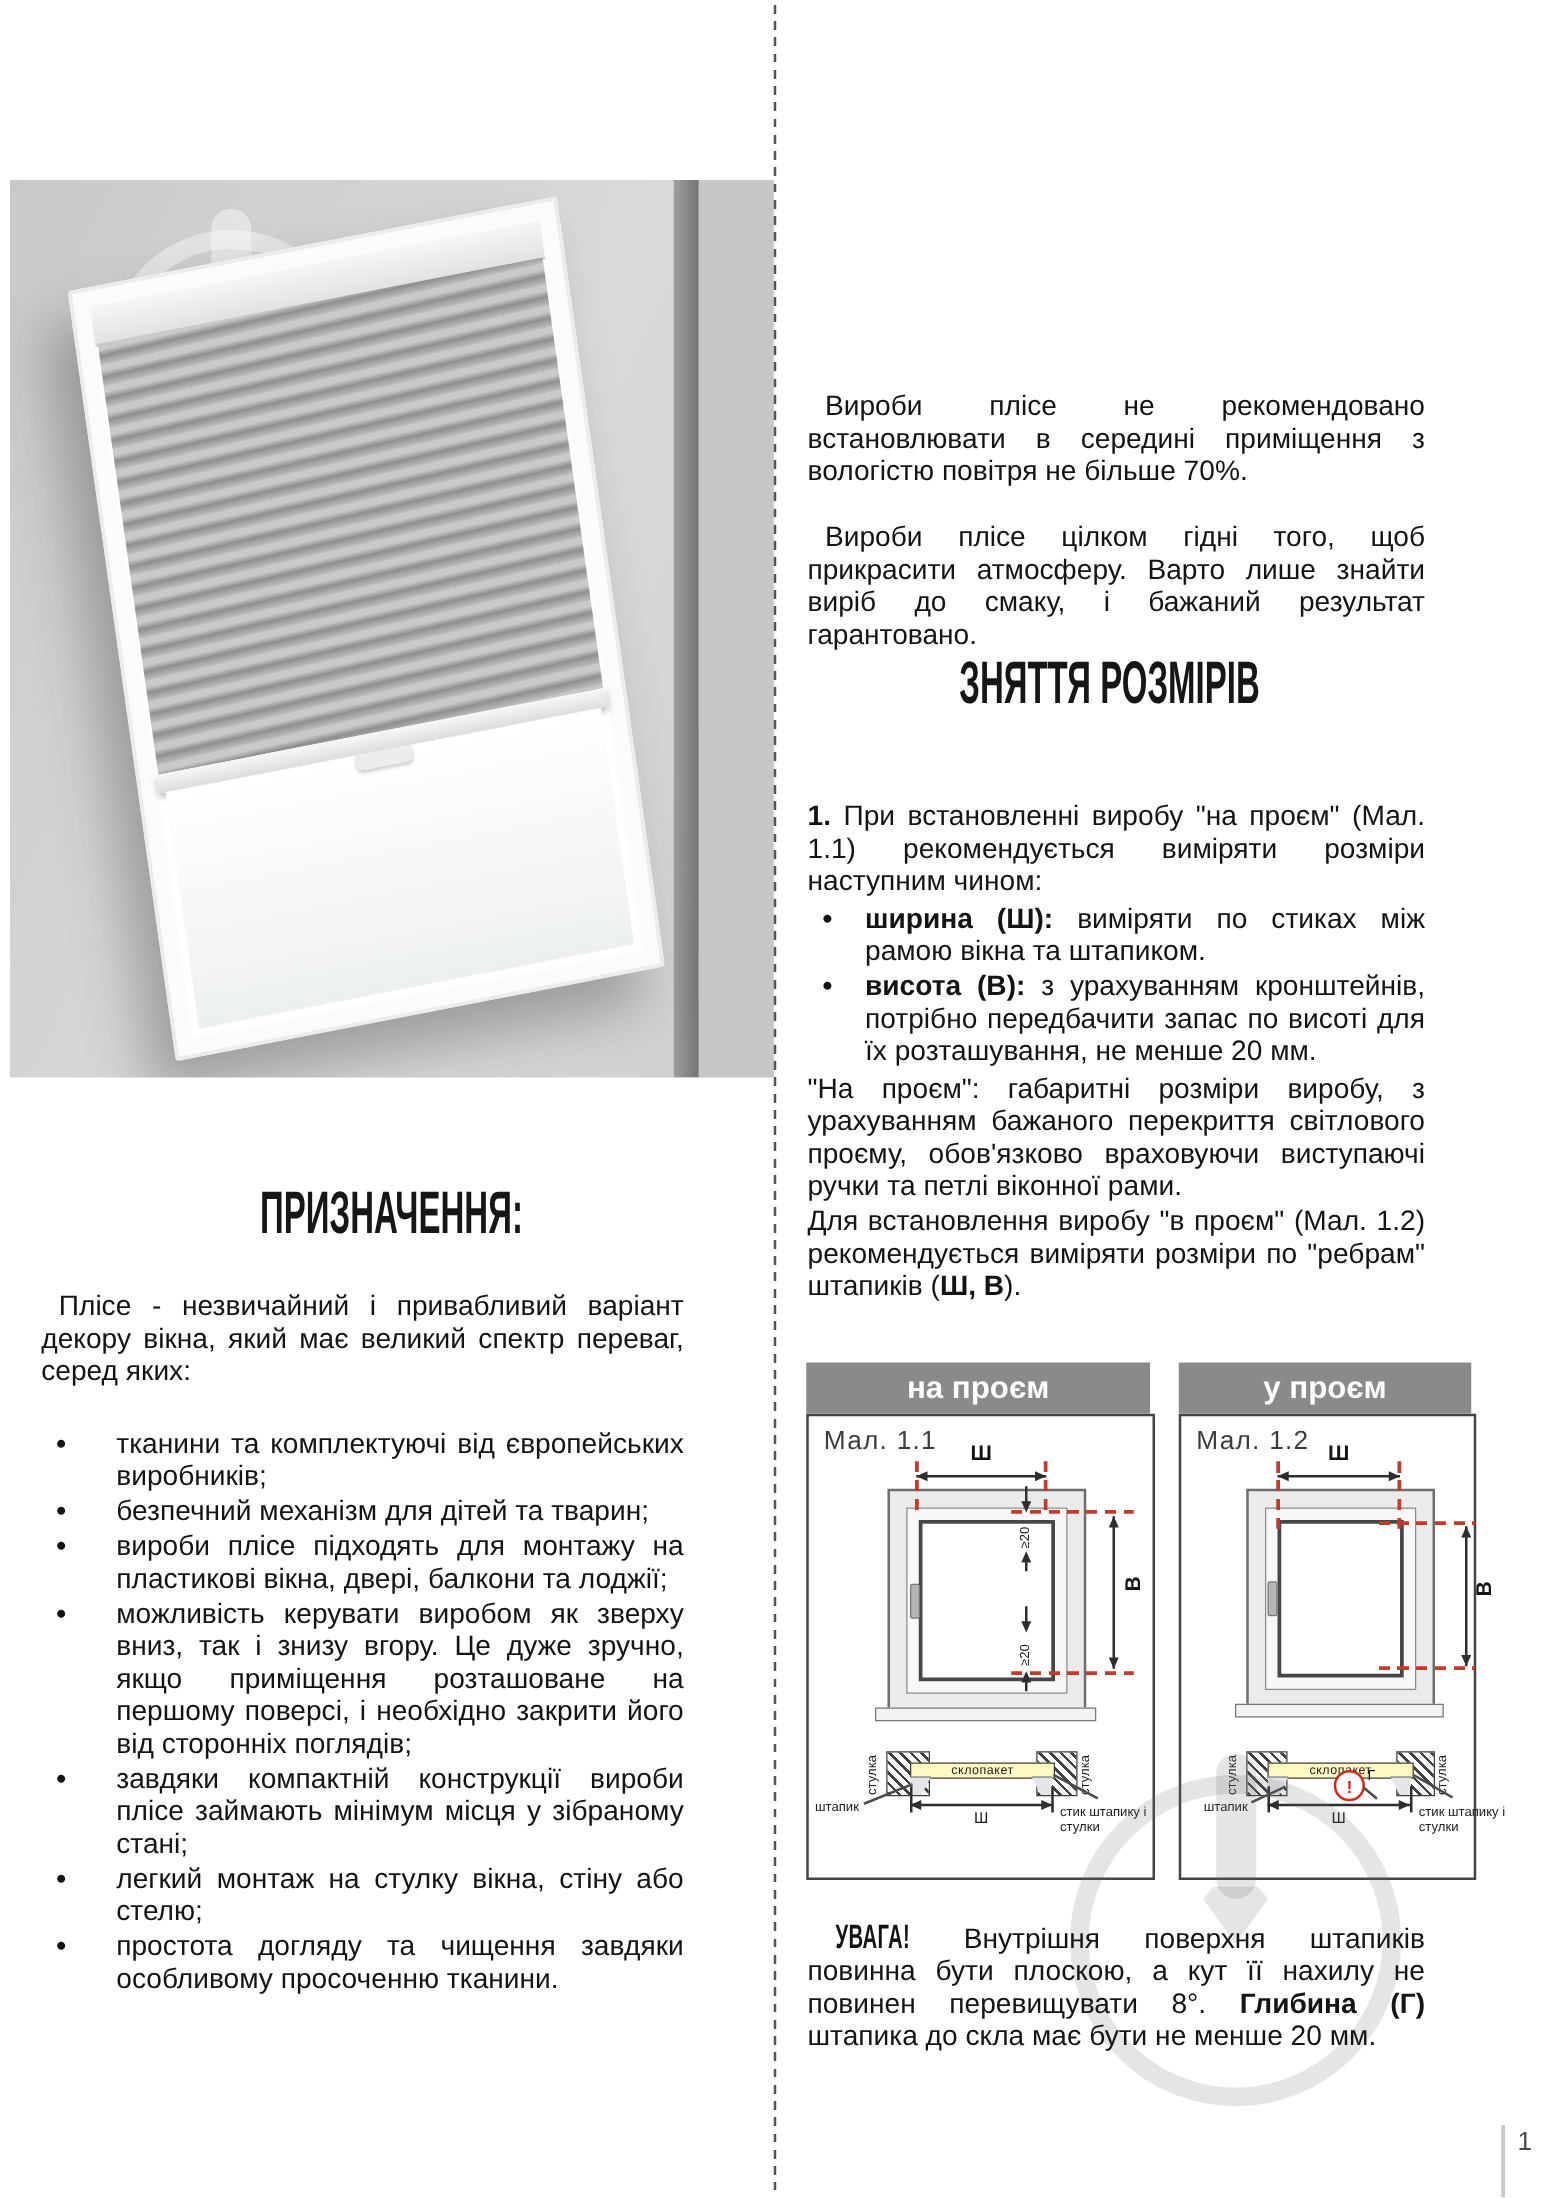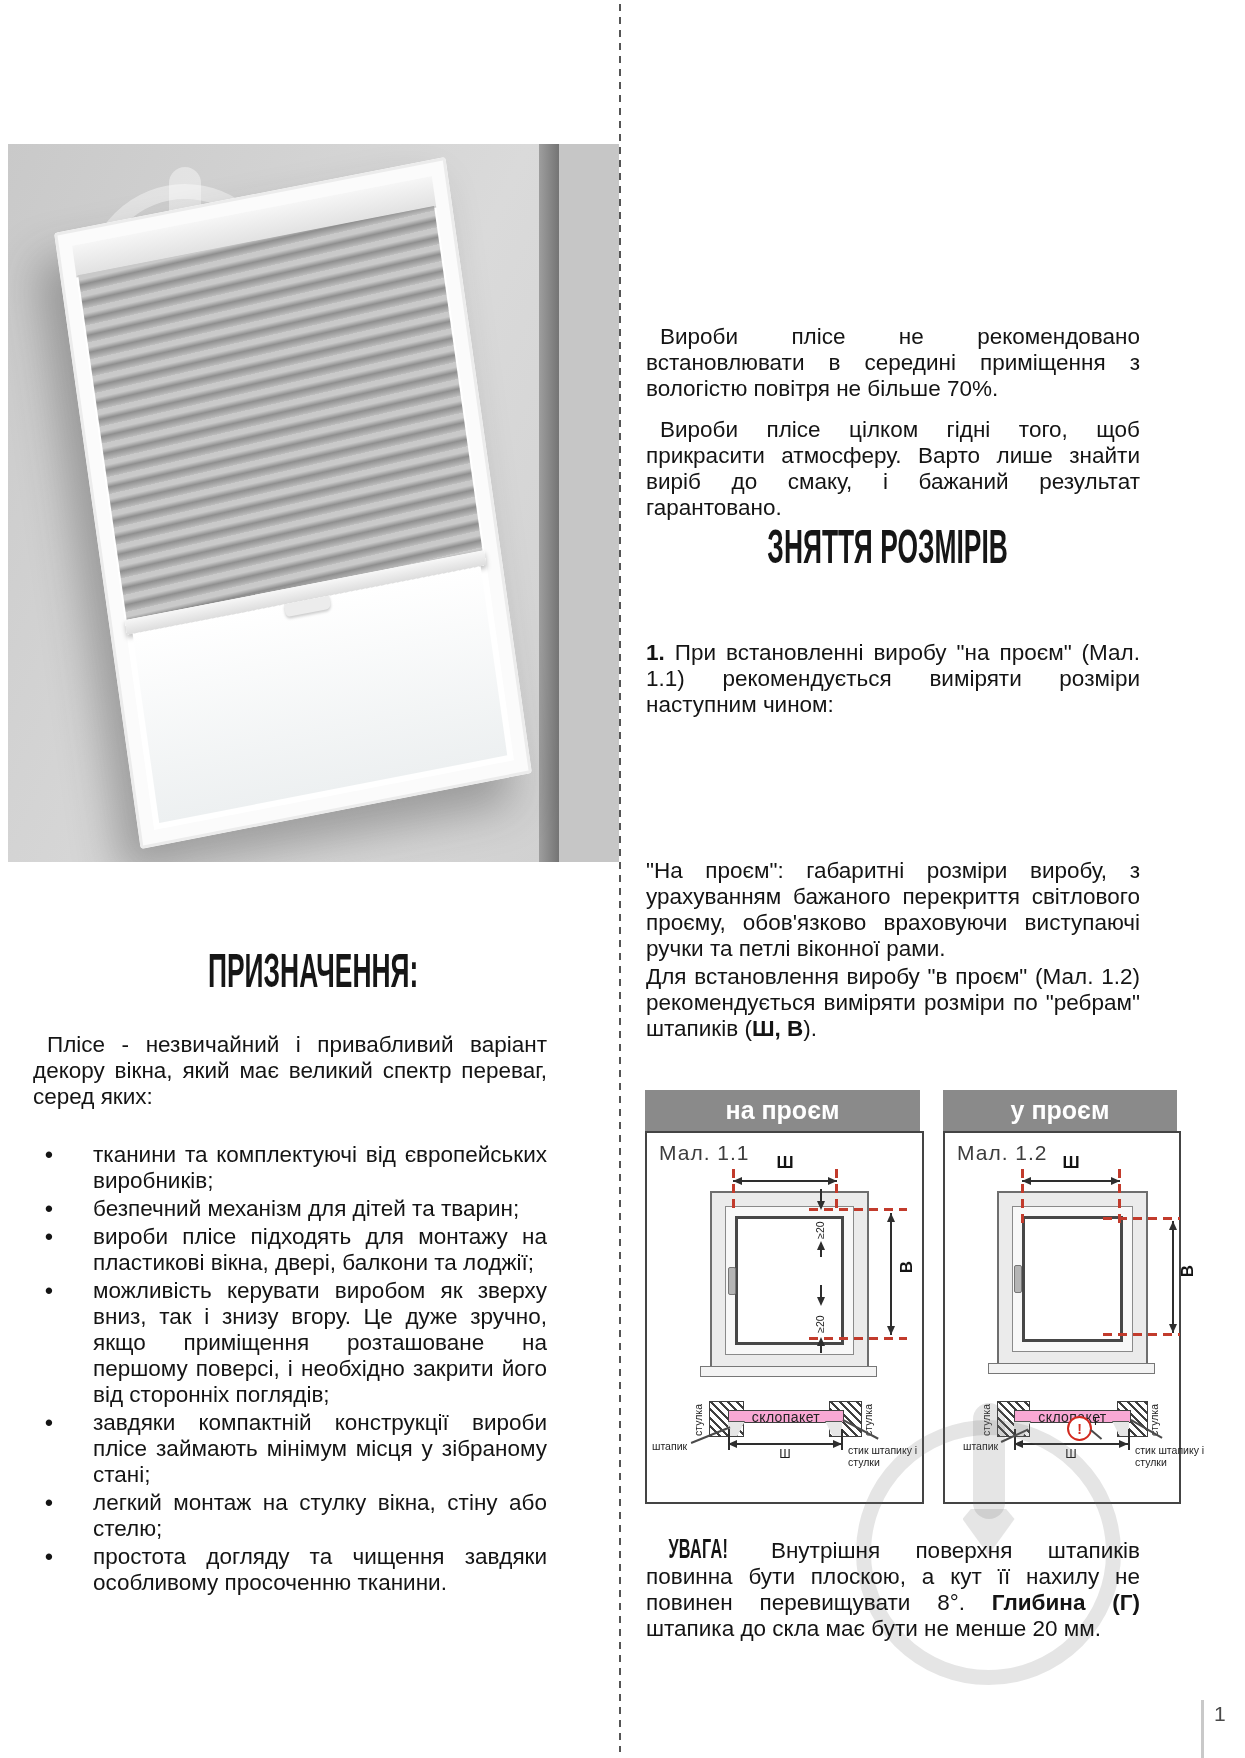--- a/index.html
+++ b/index.html
@@ -54,21 +54,21 @@
   .ah{width:0;height:0}
   .ah.l{border-top:4px solid transparent;border-bottom:4px solid transparent;border-right:9px solid #2e2e2e}
   .ah.r{border-top:4px solid transparent;border-bottom:4px solid transparent;border-left:9px solid #2e2e2e}
   .ah.u{border-left:4px solid transparent;border-right:4px solid transparent;border-bottom:9px solid #2e2e2e}
   .ah.d{border-left:4px solid transparent;border-right:4px solid transparent;border-top:9px solid #2e2e2e}
   .redh{height:3px;background:repeating-linear-gradient(90deg,#c23b2c 0 9px,transparent 9px 15px)}
   .redv{width:3px;background:repeating-linear-gradient(180deg,#c23b2c 0 9px,transparent 9px 15px)}
   .vtxt{writing-mode:vertical-rl;transform:rotate(180deg)}
   .r90{transform:rotate(-90deg);transform-origin:center}
   .hatch{background:repeating-linear-gradient(45deg,#3f3f3f 0 2px,transparent 2px 6px);border:1.5px solid #3f3f3f}
-  .glz{background:#f9a8d4;border:1.5px solid #3f3f3f;display:flex;align-items:center;justify-content:center;font-size:14px;letter-spacing:.4px;color:#222}
+  .glz{background:#fef9c3;border:1.5px solid #3f3f3f;display:flex;align-items:center;justify-content:center;font-size:10px;letter-spacing:.4px;color:#222}
   .wedge{background:#e6e6e6;border-top:1px solid #555}
   .sl{font-size:10.5px;color:#1c1c1c;line-height:11.5px}
   .dimlabel{font-size:17px;font-weight:700}
   .lead{height:1.5px;background:#4a4a4a;transform-origin:0 50%}
   .warnc{width:21px;height:21px;border:2.5px solid #d2281e;border-radius:50%;color:#d2281e;font-weight:700;font-size:14px;display:flex;align-items:center;justify-content:center;background:#fff}
   .attnLead{display:inline-block;font-weight:700;font-size:27px;transform:scaleX(.6);transform-origin:0 60%;margin-right:-38px;letter-spacing:.5px}
   .pgline{background:#c9c9c9}
 </style>
 </head>
 <body>
@@ -105,31 +105,35 @@
     <li><span>вироби плісе підходять для монтажу на пластикові вікна, двері, балкони та лоджії;</span></li>
     <li><span>можливість керувати виробом як зверху вниз, так і знизу вгору. Це дуже зручно, якщо приміщення розташоване на першому поверсі, і необхідно закрити його від сторонніх поглядів;</span></li>
     <li><span>завдяки компактній конструкції вироби плісе займають мінімум місця у зібраному стані;</span></li>
     <li><span>легкий монтаж на стулку вікна, стіну або стелю;</span></li>
     <li><span>простота догляду та чищення завдяки особливому просоченню тканини.</span></li>
   </ul>
 
   <div class="abs" style="left:619px;top:4px;width:2px;height:1748px;background:repeating-linear-gradient(180deg,#555 0 7px,transparent 7px 13px)"></div>
 
 
-  <p class="abs p ind" style="top:324px">Вироби плісе не рекомендовано встановлювати в середині приміщення з вологістю повітря не більше 70%.</p>
+  <p class="abs p ind" style="top:312px">Вироби плісе не рекомендовано встановлювати в середині приміщення з вологістю повітря не більше 70%.</p>
   <p class="abs p ind" style="top:417px">Вироби плісе цілком гідні того, щоб прикрасити атмосферу. Варто лише знайти виріб до смаку, і бажаний результат гарантовано.</p>
 
   <div class="abs rh" style="left:630px;width:515px;top:520px">
     <span class="condT">ЗНЯТТЯ РОЗМІРІВ</span>
   </div>
 
   <p class="abs p" style="top:640px">
     <b>1.</b><span> При встановленні виробу "на проєм" (Мал. 1.1) рекомендується виміряти розміри наступним чином:</span>
   </p>
 
+  <ul class="abs blist rlist" style="left:646px;top:722px;width:494px">
+    <li><b>ширина (Ш):</b><span> виміряти по стиках між рамою вікна та штапиком.</span></li>
+    <li><b>висота (В):</b><span> з урахуванням кронштейнів, потрібно передбачити запас по висоті для їх розташування, не менше 20 мм.</span></li>
+  </ul>
 
   <p class="abs p" style="top:858px">"На проєм": габаритні розміри виробу, з урахуванням бажаного перекриття світлового проєму, обов'язково враховуючи виступаючі ручки та петлі віконної рами.</p>
   <p class="abs p" style="top:964px">
     <span>Для встановлення виробу "в проєм" (Мал. 1.2) рекомендується виміряти розміри по "ребрам" штапиків (</span><b>Ш, В</b><span>).</span>
   </p>
 
   <div class="abs bar" style="left:645px;top:1090px;width:275px">
     <span>на проєм</span>
   </div>
   <div class="abs bar" style="left:943px;top:1090px;width:234px">

